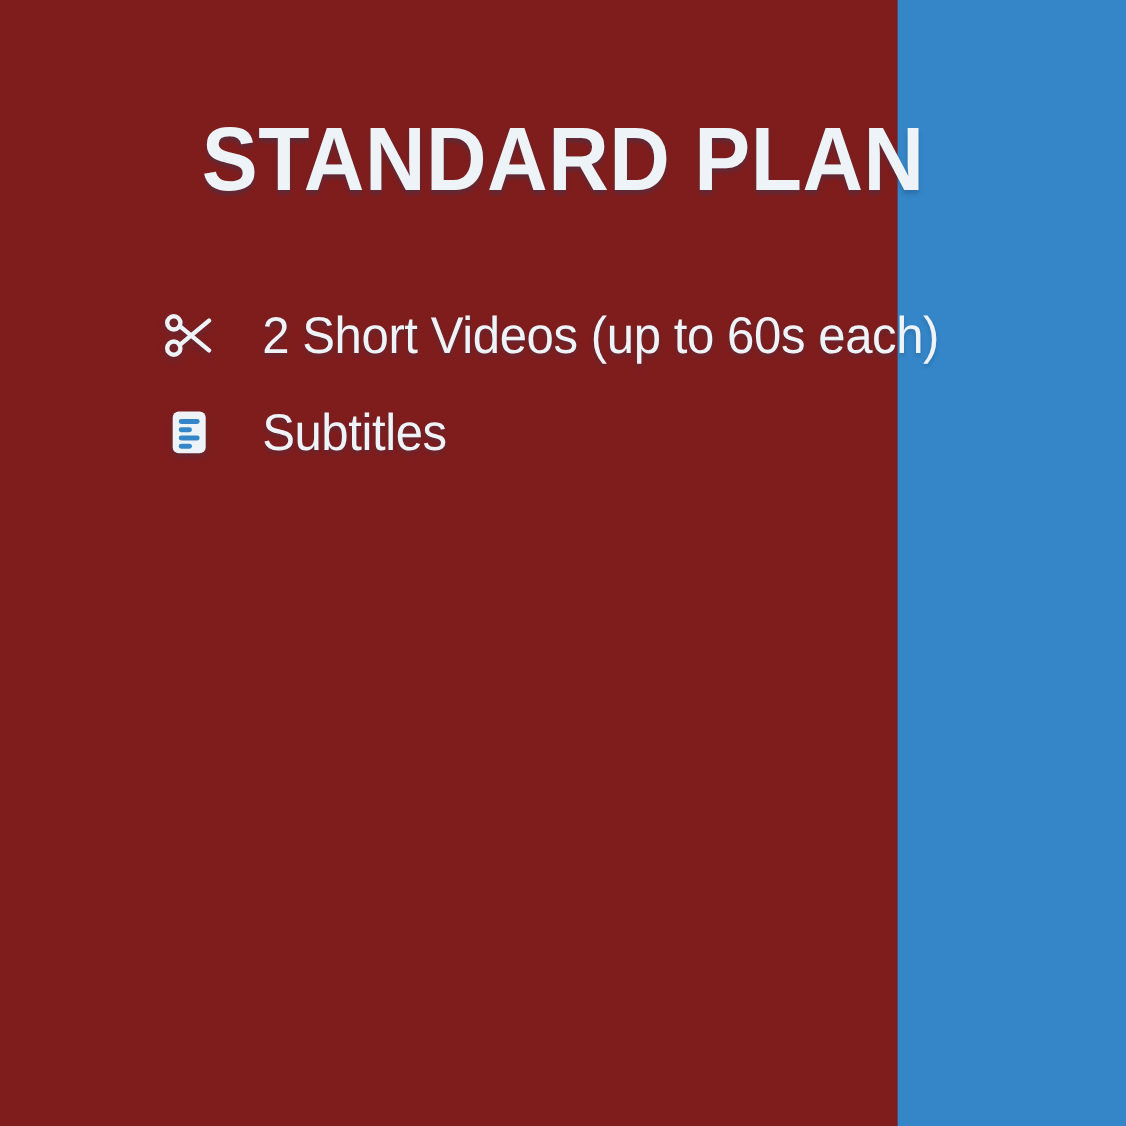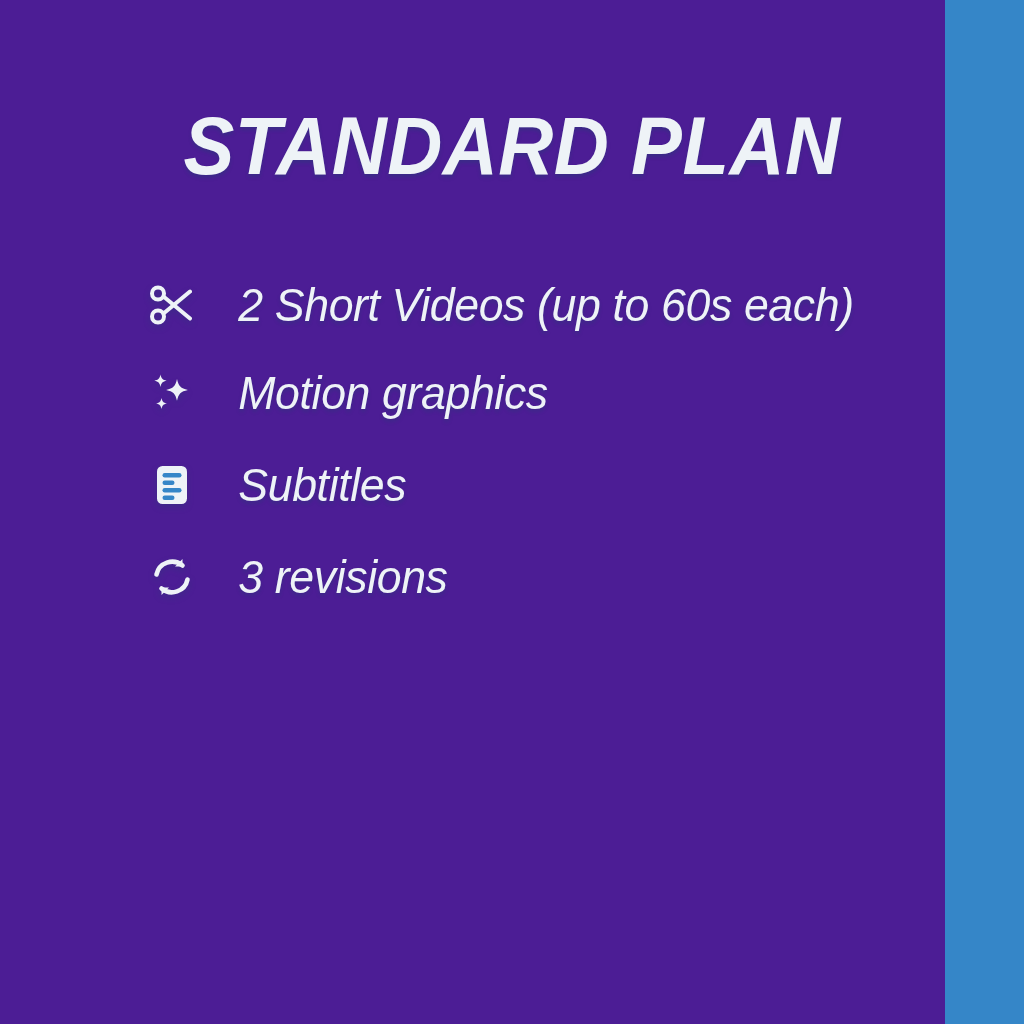--- a/index.html
+++ b/index.html
@@ -10,25 +10,24 @@
   body {
     width: 1024px;
     height: 1024px;
     overflow: hidden;
     background: #3586c8;
     font-family: "Liberation Sans", sans-serif;
   }
 
   #plan-card {
     position: relative;
-    width: 945px;
+    width: 816px;
     height: 1024px;
     box-sizing: border-box;
-    background: #4c1d95;
-    font-style: italic;
+    background: #7f1d1d;
   }
 
   
   #plan-title {
     position: absolute;
     left: 0;
     top: 98px;
     width: 1024px;
     text-align: center;
     color: #eef3f7;
@@ -105,51 +104,30 @@
           <circle cx="10" cy="35.5" r="6" stroke="#eef3f7" stroke-width="4"></circle>
           <line x1="15.5" y1="15.5" x2="42" y2="37.5" stroke="#eef3f7" stroke-width="4" stroke-linecap="round"></line>
           <line x1="15.5" y1="32.5" x2="42" y2="10.5" stroke="#eef3f7" stroke-width="4" stroke-linecap="round"></line>
         </svg>
       </span>
       <span class="feature-label">2 Short Videos (up to 60s each)</span>
     </div>
 
 
 
-    <div class="feature-row">
-      <span class="feature-icon">
-        <svg viewBox="0 0 48 48">
-          <path d="M29 10c1.6 7.3 3.6 9.3 10.9 10.9-7.3 1.6-9.3 3.6-10.9 10.9-1.6-7.3-3.6-9.3-10.9-10.9C25.4 19.3 27.4 17.3 29 10z" fill="#eef3f7"></path>
-          <path d="M12.5 5.5c.9 4.2 2 5.3 6.2 6.2-4.2.9-5.3 2-6.2 6.2-.9-4.2-2-5.3-6.2-6.2 4.2-.9 5.3-2 6.2-6.2z" fill="#eef3f7"></path>
-          <path d="M13.5 29c.8 3.7 1.8 4.7 5.5 5.5-3.7.8-4.7 1.8-5.5 5.5-.8-3.7-1.8-4.7-5.5-5.5 3.7-.8 4.7-1.8 5.5-5.5z" fill="#eef3f7"></path>
-        </svg>
-      </span>
-      <span class="feature-label">Motion graphics</span>
-    </div>
 
     <div class="feature-row">
       <span class="feature-icon">
         <svg viewBox="0 0 48 48">
           <rect x="9" y="5" width="30" height="38" rx="5.5" fill="#eef3f7"></rect>
           <rect x="14.5" y="12" width="19" height="4.4" rx="2.2" fill="#3586c8"></rect>
           <rect x="14.5" y="19.5" width="12" height="4.4" rx="2.2" fill="#3586c8"></rect>
           <rect x="14.5" y="27" width="19" height="4.4" rx="2.2" fill="#3586c8"></rect>
           <rect x="14.5" y="34.5" width="12" height="4.4" rx="2.2" fill="#3586c8"></rect>
         </svg>
       </span>
       <span class="feature-label">Subtitles</span>
     </div>
 
 
-    <div class="feature-row">
-      <span class="feature-icon">
-        <svg viewBox="0 0 48 48">
-          <path d="M8.5 21.5A16 16 0 0 1 34.5 12.5" stroke="#eef3f7" stroke-width="4.6" fill="none" stroke-linecap="round"></path>
-          <path d="M39.5 26.5A16 16 0 0 1 13.5 35.5" stroke="#eef3f7" stroke-width="4.6" fill="none" stroke-linecap="round"></path>
-          <path d="M34.5 6v7.5H27z" fill="#eef3f7"></path>
-          <path d="M13.5 42v-7.5H21z" fill="#eef3f7"></path>
-        </svg>
-      </span>
-      <span class="feature-label">3 revisions</span>
-    </div>
 
   </div>
 </div>
 
 </body></html>

